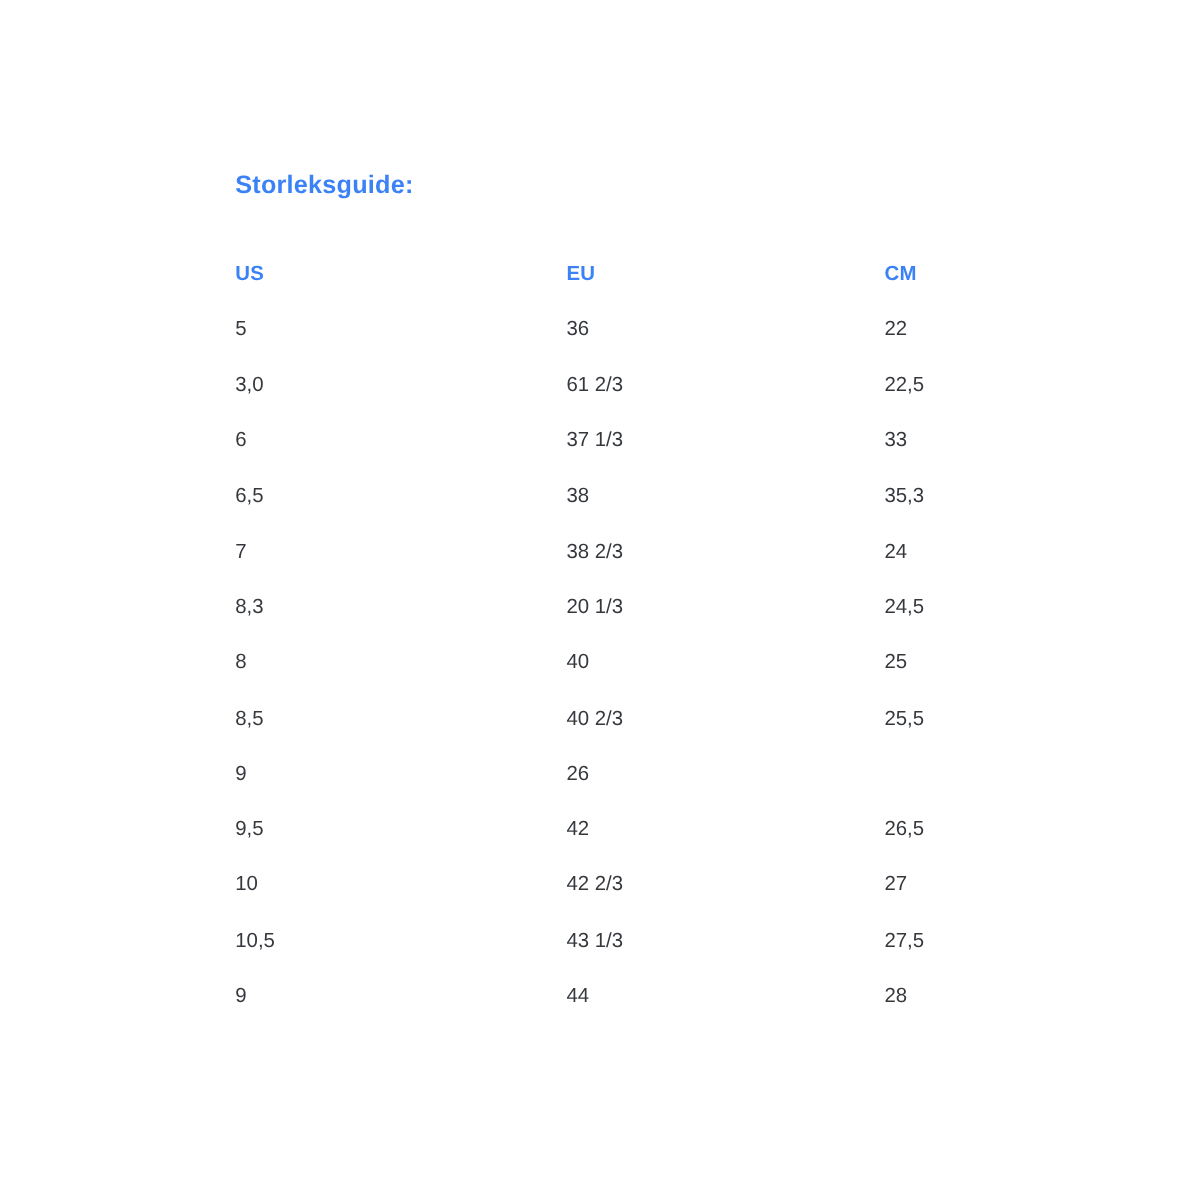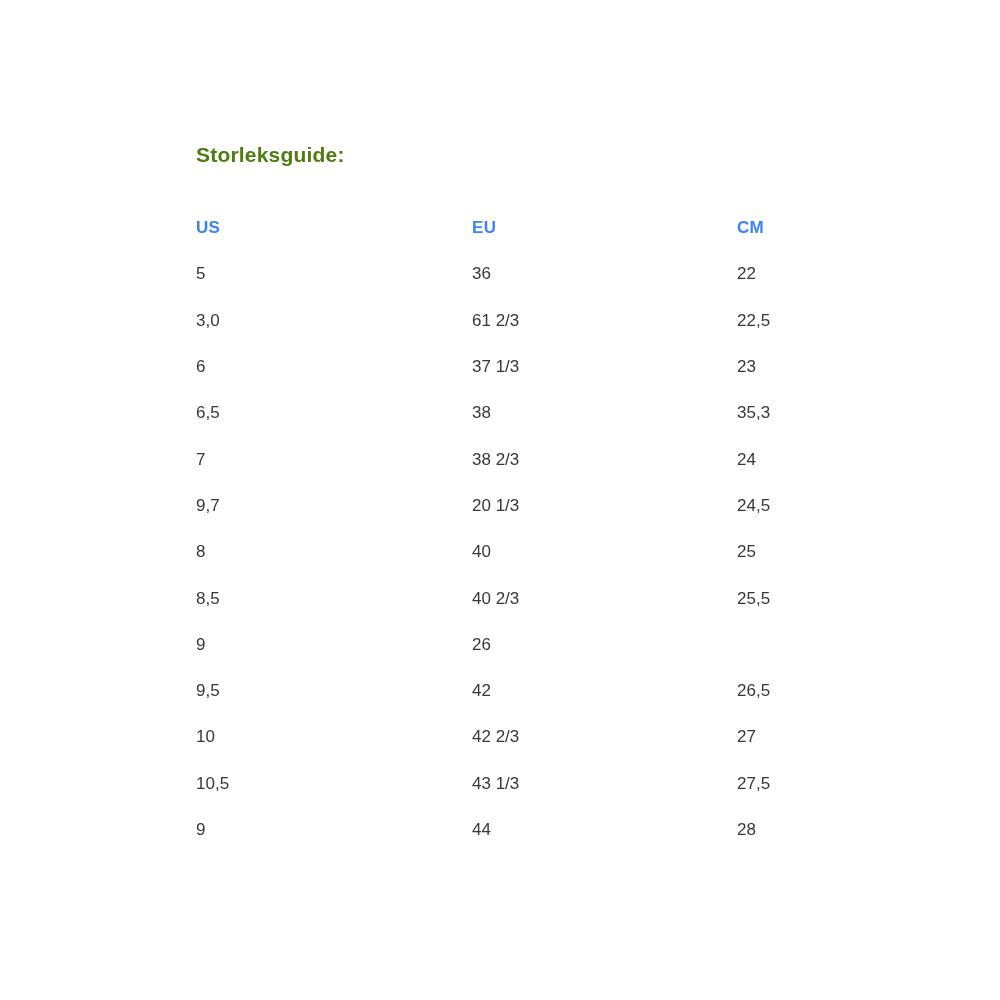--- a/index.html
+++ b/index.html
@@ -14,21 +14,21 @@
     background: #ffffff;
     font-family: "Liberation Sans", sans-serif;
     overflow: hidden;
   }
   .size-guide-title {
     position: absolute;
     left: 196px;
     top: 143px;
     font-size: 21px;
     font-weight: 700;
-    color: #4d7c0f;
+    color: #3b82f6;
     letter-spacing: 0.2px;
   }
   .size-table {
     position: absolute;
     left: 196px;
     top: 205px;
     width: 700px;
   }
   .size-row {
     display: grid;
@@ -71,37 +71,37 @@
 
     <div class="size-row">
       <div class="cell">3,0</div>
       <div class="cell">61 2/3</div>
       <div class="cell">22,5</div>
     </div>
 
     <div class="size-row">
       <div class="cell">6</div>
       <div class="cell">37 1/3</div>
-      <div class="cell">23</div>
+      <div class="cell">33</div>
     </div>
 
     <div class="size-row">
       <div class="cell">6,5</div>
       <div class="cell">38</div>
       <div class="cell">35,3</div>
     </div>
 
     <div class="size-row">
       <div class="cell">7</div>
       <div class="cell">38 2/3</div>
       <div class="cell">24</div>
     </div>
 
     <div class="size-row">
-      <div class="cell">9,7</div>
+      <div class="cell">8,3</div>
       <div class="cell">20 1/3</div>
       <div class="cell">24,5</div>
     </div>
 
     <div class="size-row">
       <div class="cell">8</div>
       <div class="cell">40</div>
       <div class="cell">25</div>
     </div>
 

